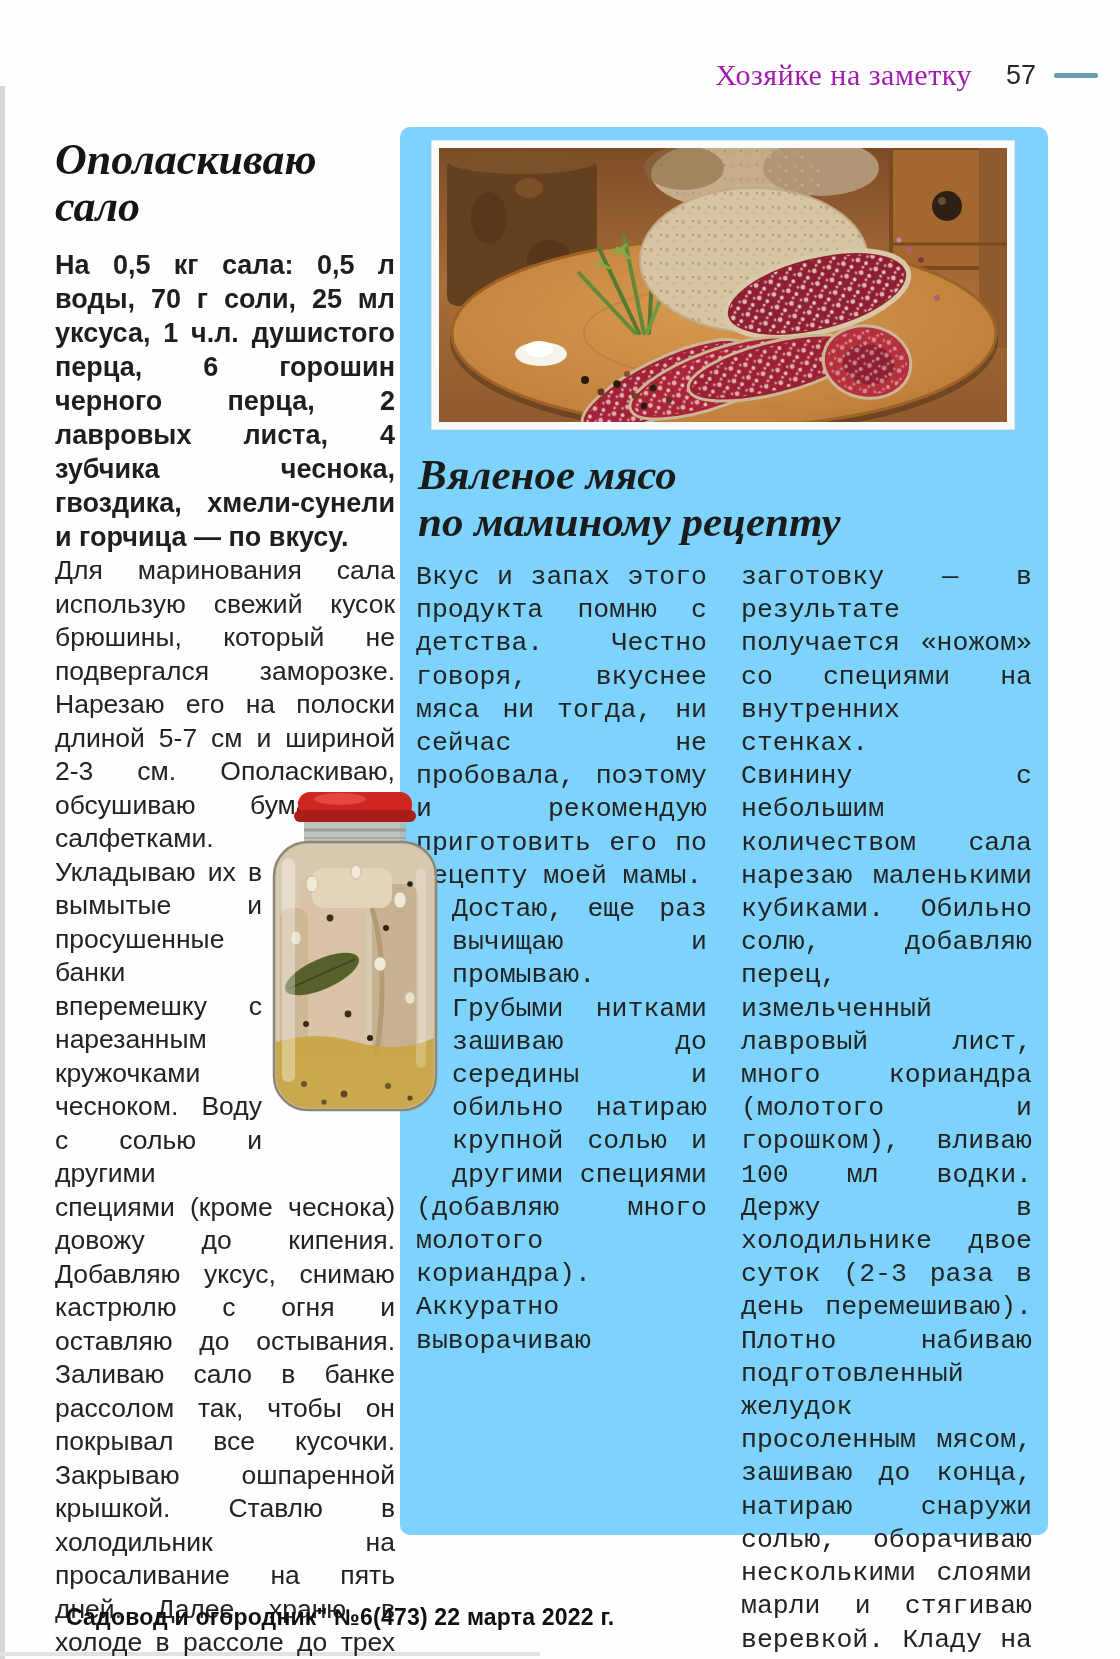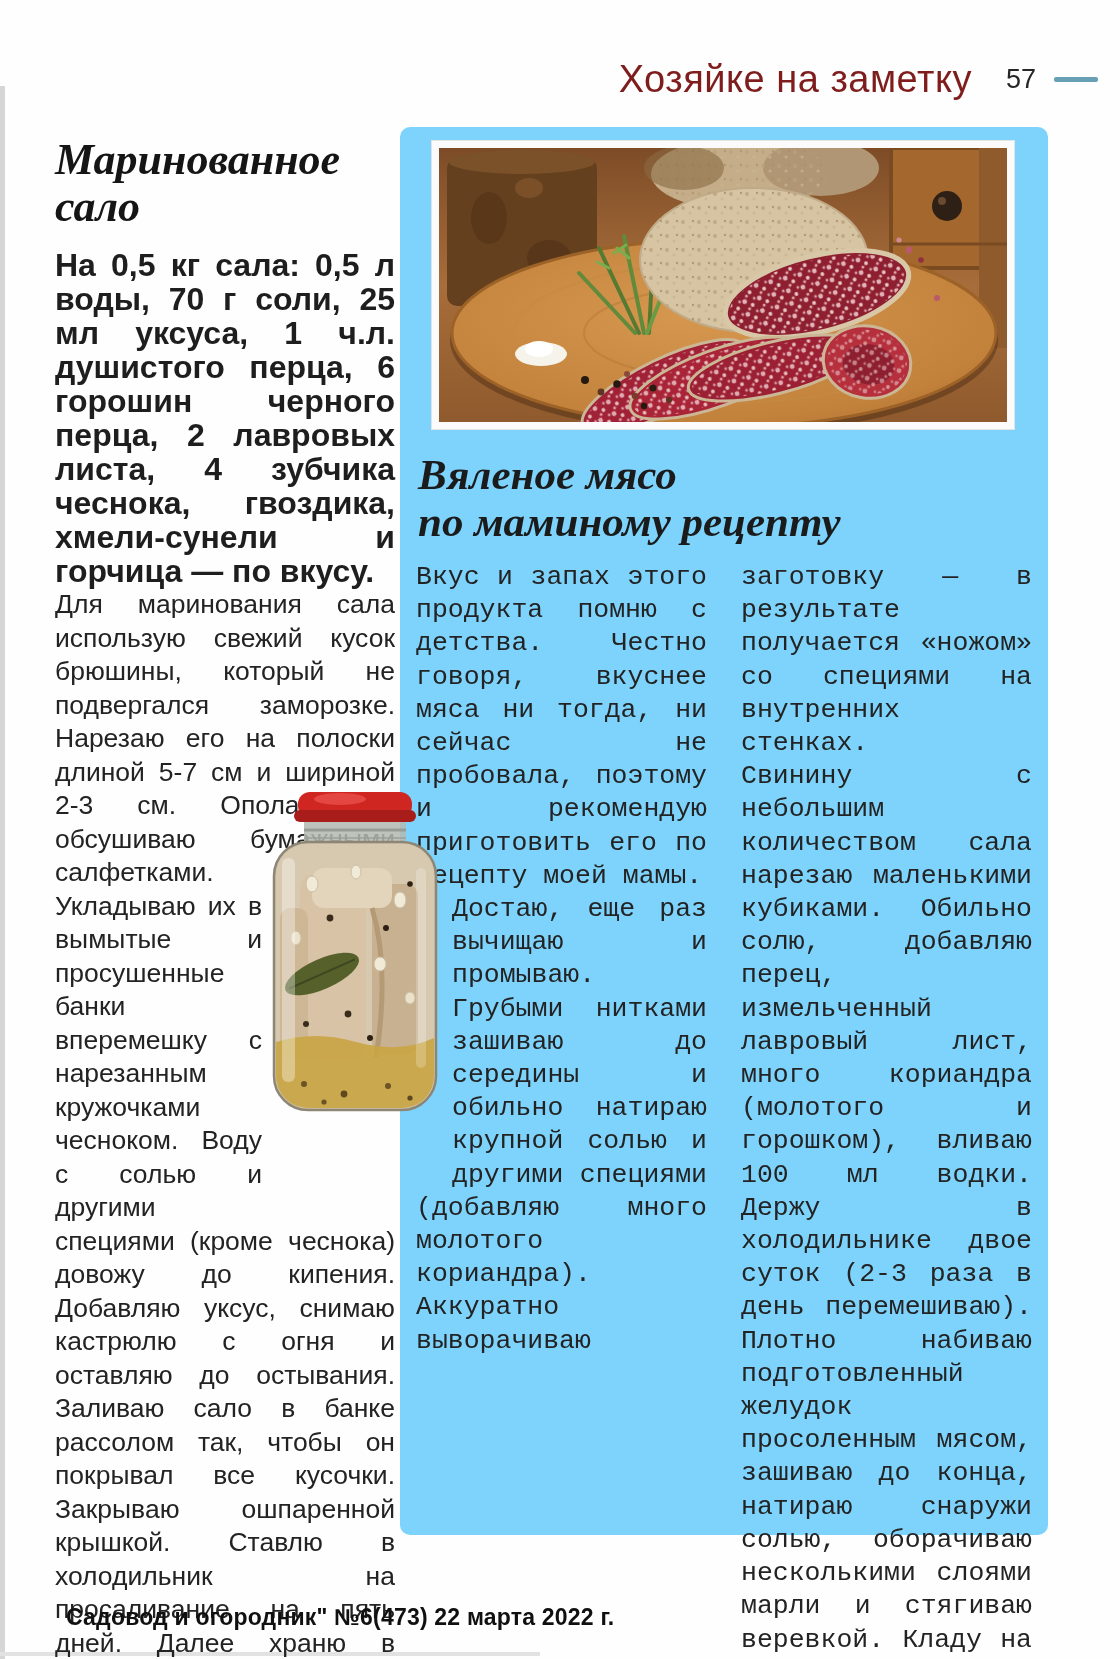--- a/index.html
+++ b/index.html
@@ -10,21 +10,21 @@
     font-family:"Liberation Sans",sans-serif;
     color:#242424;
     overflow:hidden;
   }
   
   .edge-left{position:absolute;left:0;top:86px;width:5px;height:1573px;background:#d6d6d6;}
   .edge-bottom{position:absolute;left:0;top:1652px;width:540px;height:4px;background:#e2e2e2;}
 
   
   .header{position:absolute;top:58px;right:22px;display:flex;align-items:center;}
-  .header-title{font-size:38px;color:#7f1d1d;letter-spacing:0.5px;}
+  .header-title{font-size:30px;color:#a21caf;letter-spacing:0.5px;font-family:Liberation Serif, serif;}
   .header-num{font-size:27px;color:#272727;margin-left:34px;}
   .header-dash{width:44px;height:5px;background:#67a0b4;margin-left:18px;border-radius:2px;}
 
   
   .blue-panel{
     position:absolute;left:400px;top:127px;width:648px;height:1408px;
     background:#7dd3fc;border-radius:10px;
     box-sizing:border-box;
     padding:318px 16px 0 16px;
   }
@@ -55,21 +55,21 @@
   
   .left-col{position:absolute;left:55px;top:136px;width:340px;}
   .left-col h1{
     margin:0 0 18px 0;
     font-family:"Liberation Serif",serif;
     font-style:italic;font-weight:bold;
     font-size:44px;line-height:47px;color:#151515;
   }
   .ingredients{
     margin:0;font-weight:bold;
-    font-size:32px;line-height:34px;
+    font-size:27px;line-height:34px;
     text-align:justify;color:#1e1e1e;
   }
   .left-body{margin:0;font-size:26.5px;line-height:33.5px;text-align:justify;color:#232323;}
   .jar-spacer-left{float:right;width:133px;height:332px;}
 
   
   .jar{position:absolute;left:260px;top:788px;width:190px;height:332px;z-index:5;}
   .jar svg{display:block;width:100%;height:100%;}
 
   
@@ -220,21 +220,21 @@
       </div>
       <div class="col">
         <p>заготовку — в результате получается «ножом» со специями на внутренних стенках.</p>
         <p>Свинину с небольшим количеством сала нарезаю маленькими кубиками. Обильно солю, добавляю перец, измельченный лавровый лист, много кориандра (молотого и горошком), вливаю 100 мл водки. Держу в холодильнике двое суток (2-3 раза в день перемешиваю). Плотно набиваю подготовленный желудок просоленным мясом, зашиваю до конца, натираю снаружи солью, оборачиваю несколькими слоями марли и стягиваю веревкой. Кладу на ночь под пресс. Затем подвешиваю под крышей на чердаке или в шкафу на балконе. Оставляю вялиться минимум на месяц.</p>
 
       </div>
     </div>
   </div>
 
   <div class="left-col">
-    <h1>Маринованное сало</h1>
+    <h1>Ополаскиваю сало</h1>
     <p class="ingredients">На 0,5 кг сала: 0,5 л воды, 70 г соли, 25 мл уксуса, 1 ч.л. душистого перца, 6 горошин черного перца, 2 лавровых листа, 4 зубчика чеснока, гвоздика, хмели-сунели и горчица — по вкусу.</p>
     <p class="left-body">Для маринования сала использую свежий кусок брюшины, который не подвергался заморозке. Нарезаю его на полоски длиной 5-7 см и шириной 2-3 см. Ополаскиваю, обсушиваю бумажными салфетками.</p>
     <div class="jar-spacer-left"></div>
     <p class="left-body">Укладываю их в вымытые и просушенные банки вперемешку с нарезанным кружочками чесноком. Воду с солью и другими специями (кроме чеснока) довожу до кипения. Добавляю уксус, снимаю кастрюлю с огня и оставляю до остывания. Заливаю сало в банке рассолом так, чтобы он покрывал все кусочки. Закрываю ошпаренной крышкой. Ставлю в холодильник на просаливание на пять дней. Далее храню в холоде в рассоле до трех месяцев.</p>
 
   </div>
 
   <div class="jar">
     <svg viewBox="0 0 190 332" preserveAspectRatio="none">
       <defs>

